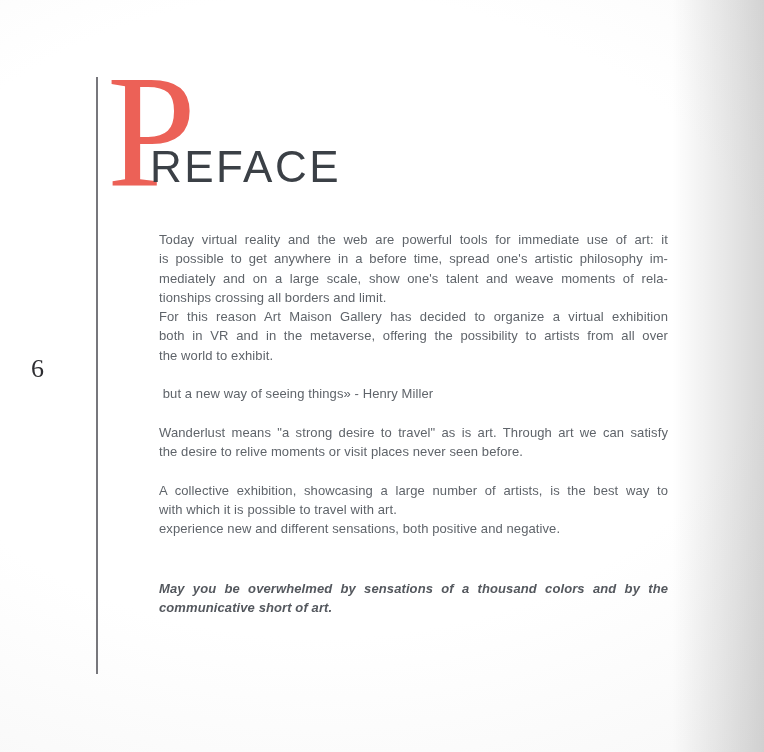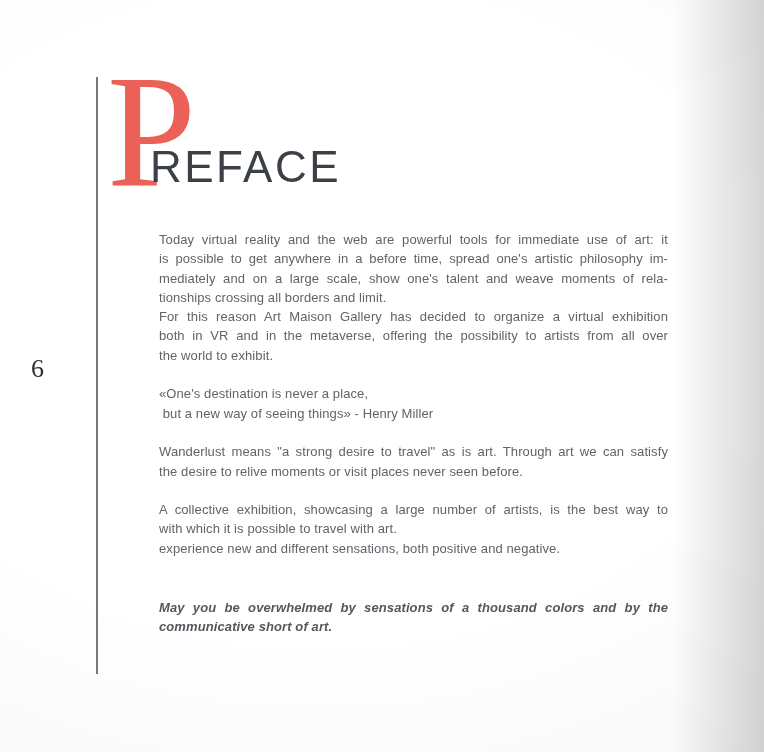--- a/index.html
+++ b/index.html
@@ -97,21 +97,20 @@
         <div class="line full">is possible to get anywhere in a before time, spread one's artistic philosophy im-</div>
         <div class="line full">mediately and on a large scale, show one's talent and weave moments of rela-</div>
         <div class="line">tionships crossing all borders and limit.</div>
       </div>
       <div class="para">
         <div class="line full">For this reason Art Maison Gallery has decided to organize a virtual exhibition</div>
         <div class="line full">both in VR and in the metaverse, offering the possibility to artists from all over</div>
         <div class="line">the world to exhibit.</div>
       </div>
       <div class="para gap">
-        <div class="line">«One's destination is never a place,</div>
         <div class="line"> but a new way of seeing things» - Henry Miller</div>
       </div>
       <div class="para gap">
         <div class="line full">Wanderlust means "a strong desire to travel" as is art. Through art we can satisfy</div>
         <div class="line">the desire to relive moments or visit places never seen before.</div>
       </div>
       <div class="para gap">
         <div class="line full">A collective exhibition, showcasing a large number of artists, is the best way to</div>
         <div class="line">with which it is possible to travel with art.</div>
         <div class="line">experience new and different sensations, both positive and negative.</div>

